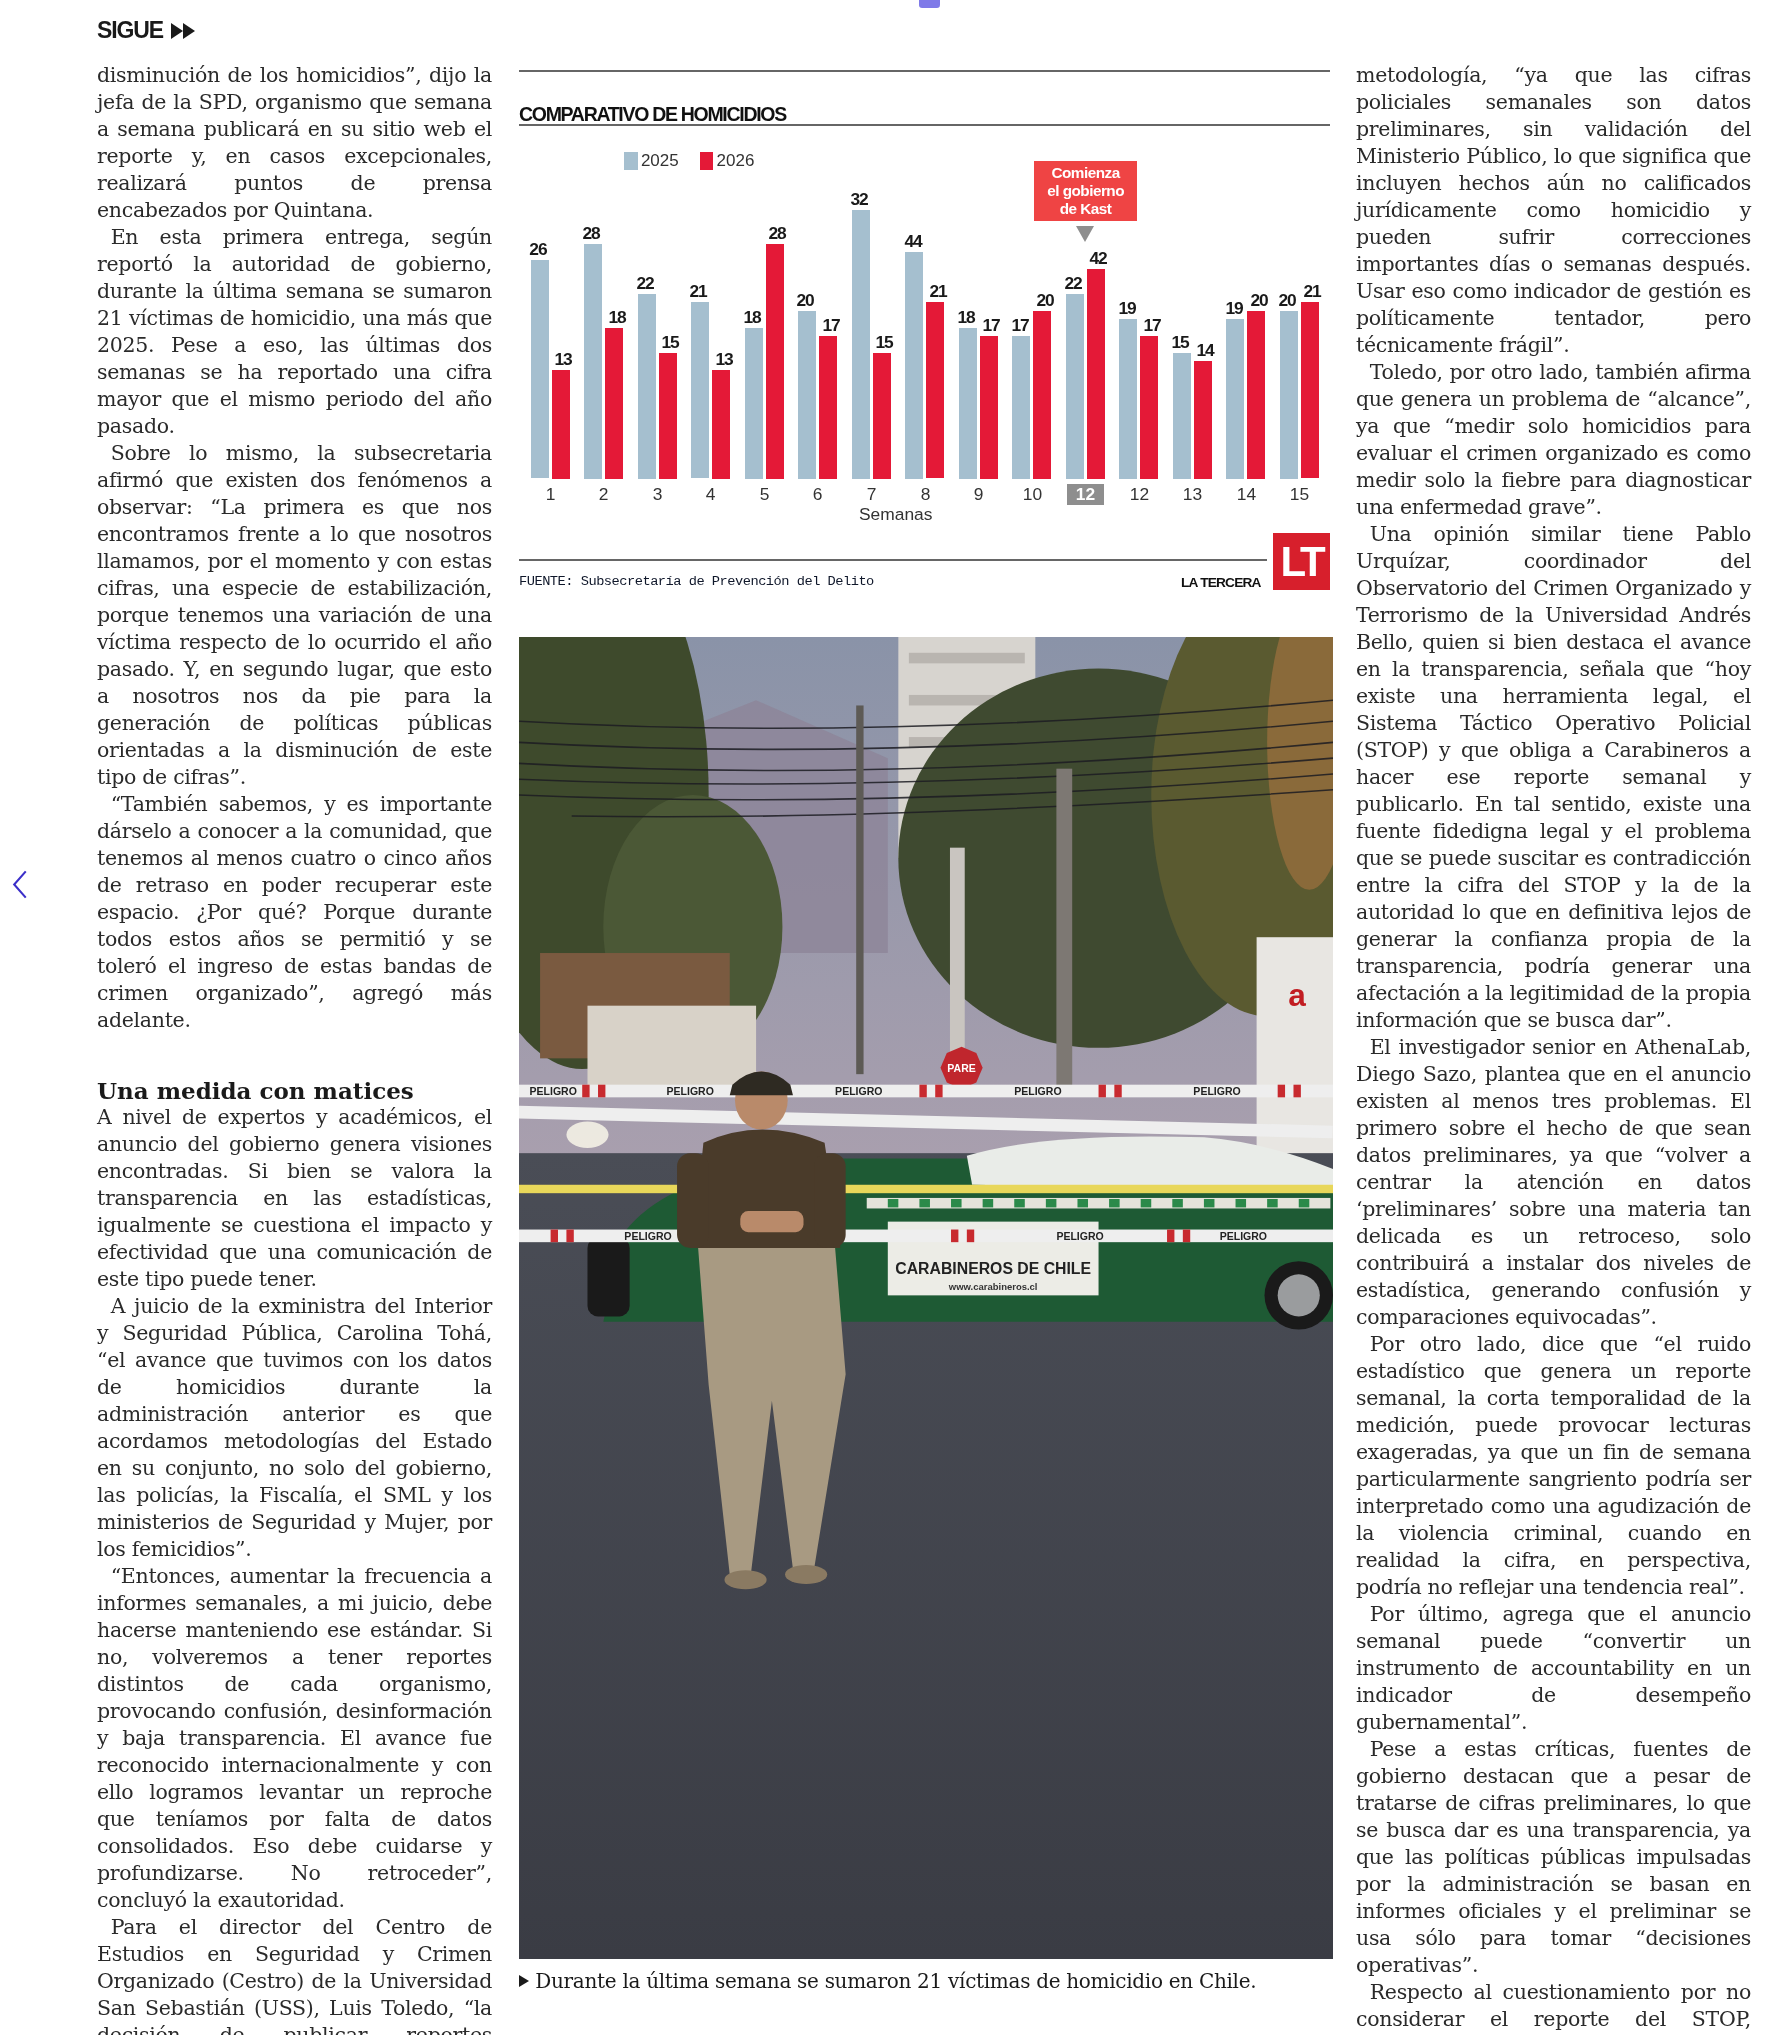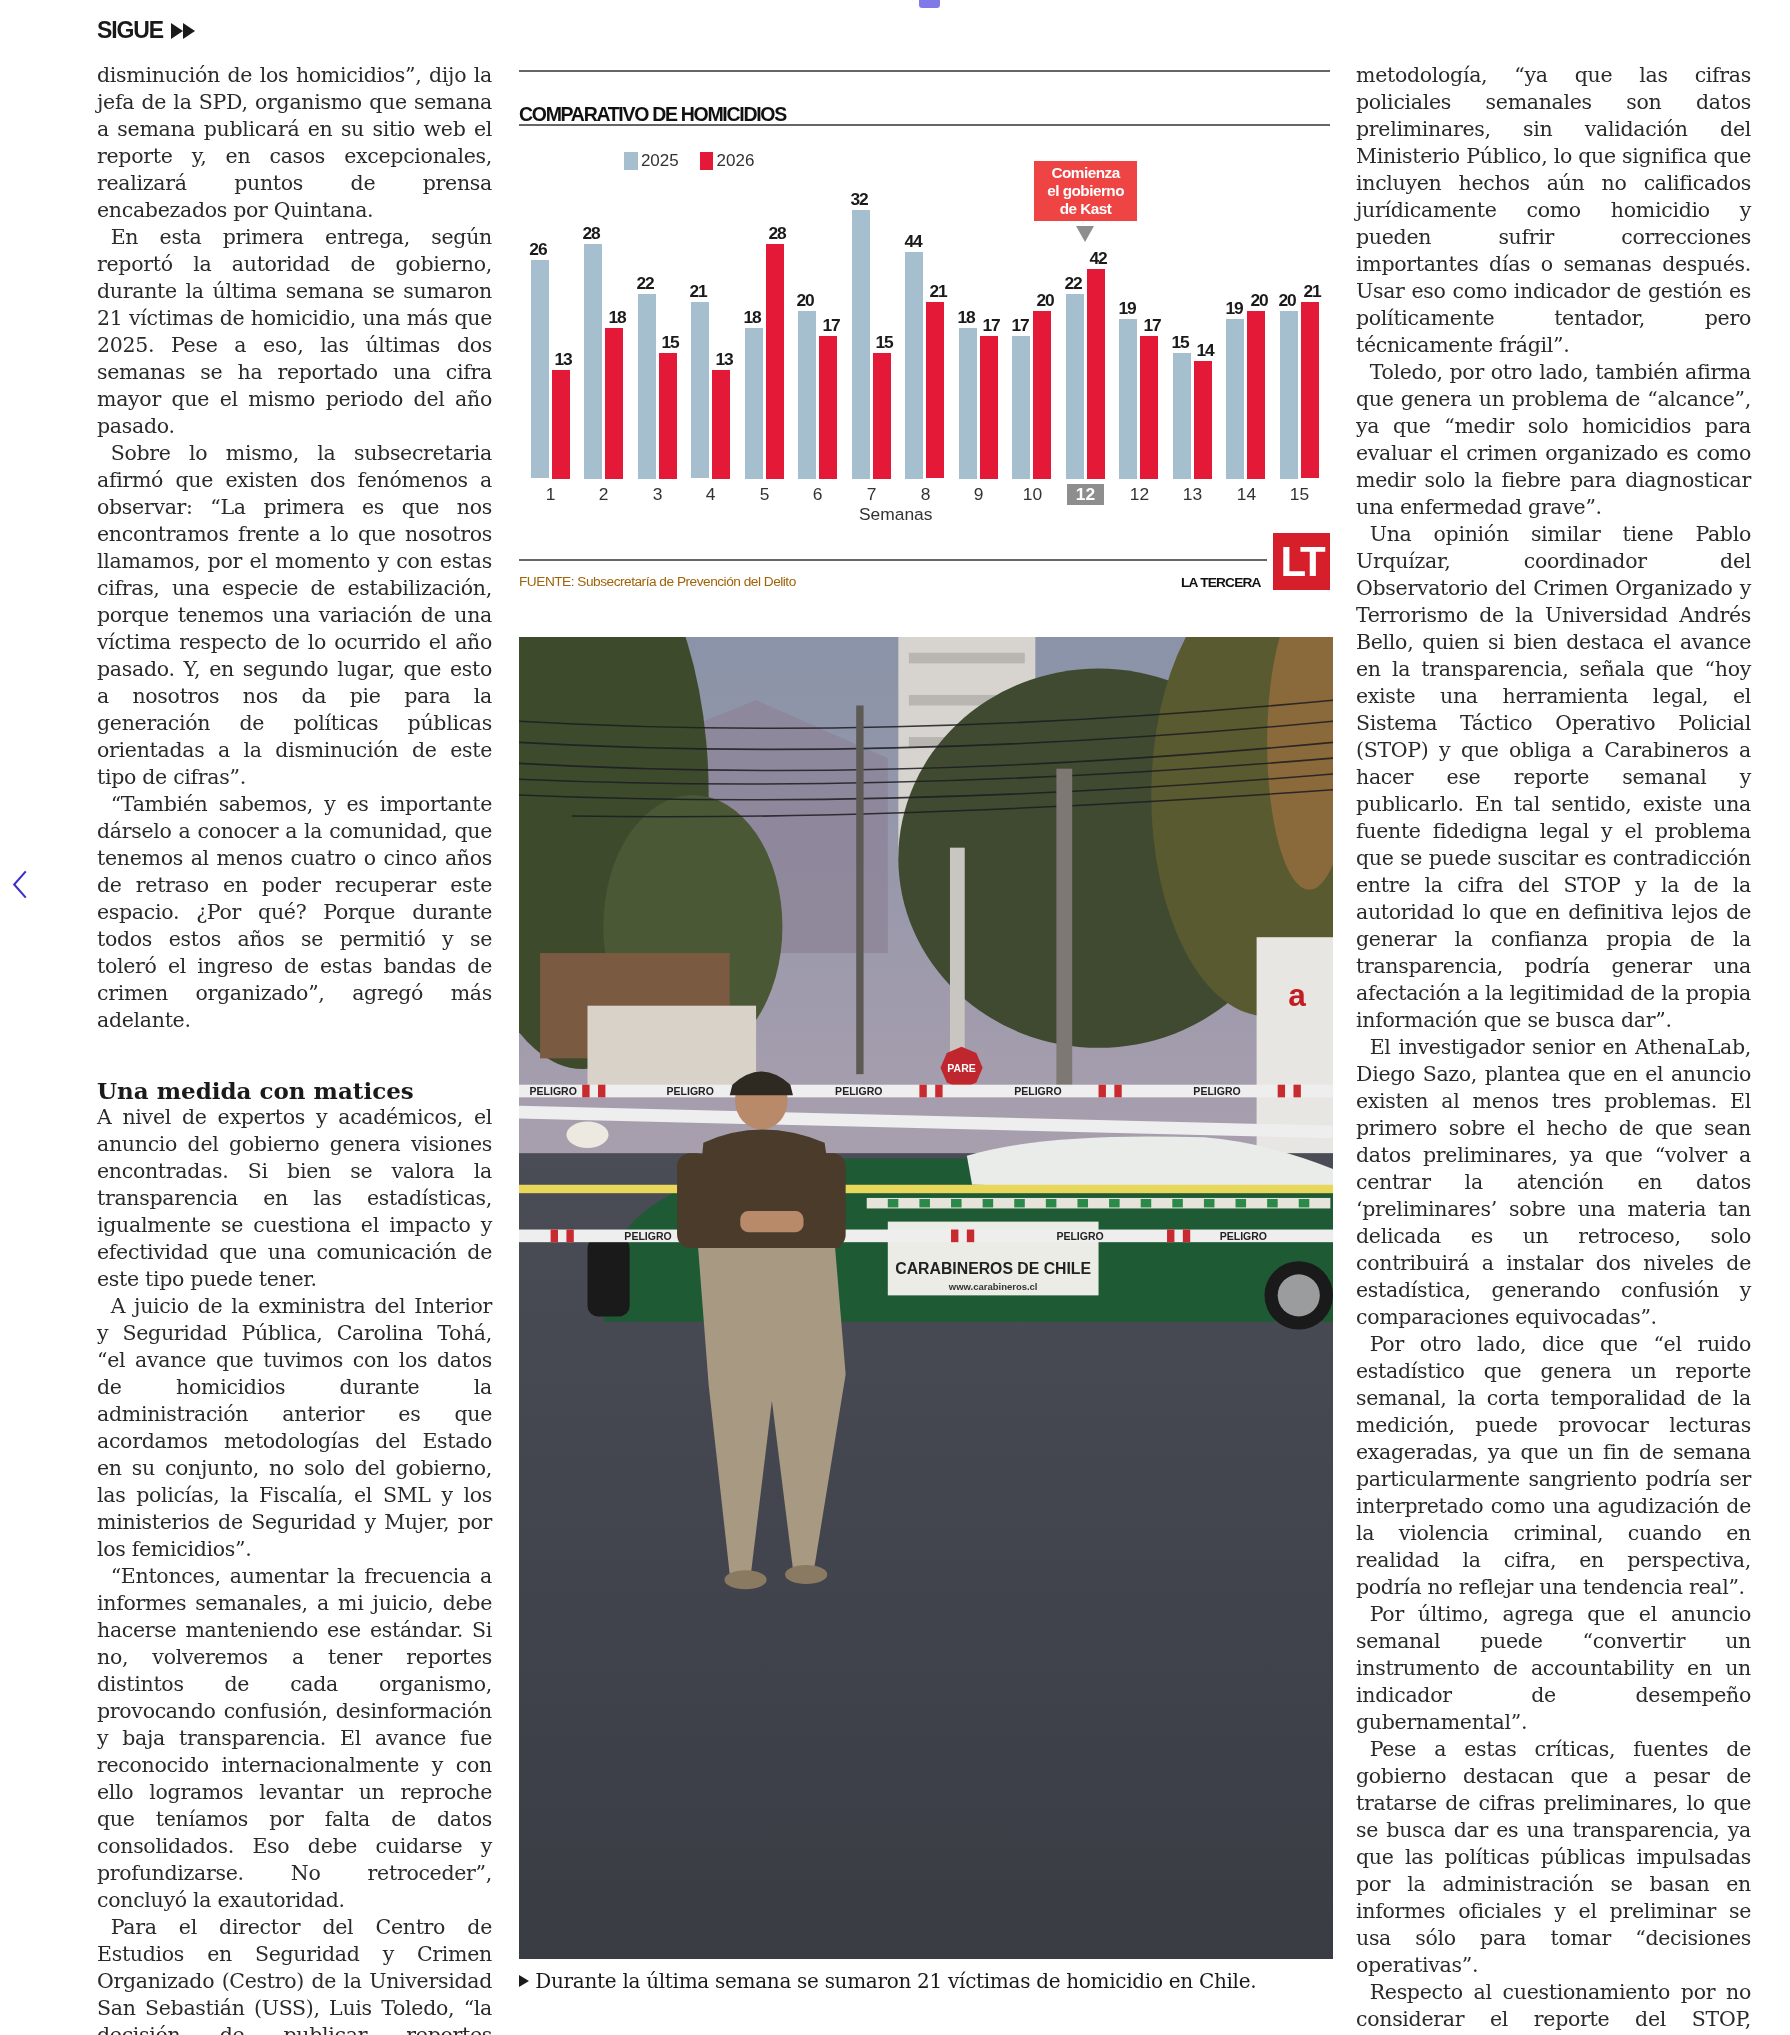--- a/index.html
+++ b/index.html
@@ -23,21 +23,21 @@
   .legend .item { display:flex; align-items:center; gap:3.2px; }
   .legend .sw { width:13.7px; height:18px; display:inline-block; }
   .plot { position:absolute; left:0; top:0; width:811px; height:527px; }
   .bar { position:absolute; bottom:0; width:18.4px; }
   .bar-label { position:absolute; font-family:"Liberation Sans", sans-serif; font-weight:bold; font-size:17.4px; letter-spacing:-1.1px; color:#1a1a1a; width:32px; text-align:center; }
   .xtick { position:absolute; font-family:"Liberation Sans", sans-serif; font-size:17.4px; color:#333; width:37px; text-align:center; }
   .xtick.hl { background:#8e8e8e; color:#fff; font-weight:bold; }
   .xlabel { position:absolute; font-family:"Liberation Sans", sans-serif; font-size:17.4px; color:#333; }
   .callout { position:absolute; background:#ef4444; color:#fff; font-family:"Liberation Sans", sans-serif; font-weight:bold; font-size:15.3px; line-height:18px; text-align:center; letter-spacing:-0.5px; padding:3.2px 2.1px; }
   .callout-tip { position:absolute; width:0; height:0; border-left:9.5px solid transparent; border-right:9.5px solid transparent; border-top:16px solid #8e8e8e; }
-  .source { position:absolute; left:0; font-family:Liberation Sans, sans-serif; font-size:13.7px; letter-spacing:-0.5px; color:#a16207; }
+  .source { position:absolute; left:0; font-family:Liberation Mono, monospace; font-size:13.7px; letter-spacing:-0.5px; color:#0f172a; }
   .brand { position:absolute; font-family:"Liberation Sans", sans-serif; font-weight:bold; font-size:13.7px; letter-spacing:-0.8px; color:#111; }
   .lt-logo { position:absolute; background:#d71f2c; color:#fff; font-family:"Liberation Sans", sans-serif; font-weight:bold; font-size:42px; letter-spacing:-3.2px; display:flex; align-items:center; justify-content:center; }
   
   .photo { left:519px; top:637px; width:814px; height:1322px; overflow:hidden; }
   .caption { left:519px; top:1969px; font-family:"DejaVu Serif", serif; font-size:20px; color:#1a1a1a; display:flex; align-items:center; gap:6.3px; letter-spacing:-0.3px; }
   .caption .tri { width:0; height:0; border-top:6.8px solid transparent; border-bottom:6.8px solid transparent; border-left:10.5px solid #1a1a1a; }
   .nav-prev { left:9.5px; top:866px; width:21px; height:37px; }
   .top-tab { left:919px; top:0; width:21px; height:8.4px; background:#7f7ae8; border-radius:0 0 3.2px 3.2px; }
 </style>
 </head>

